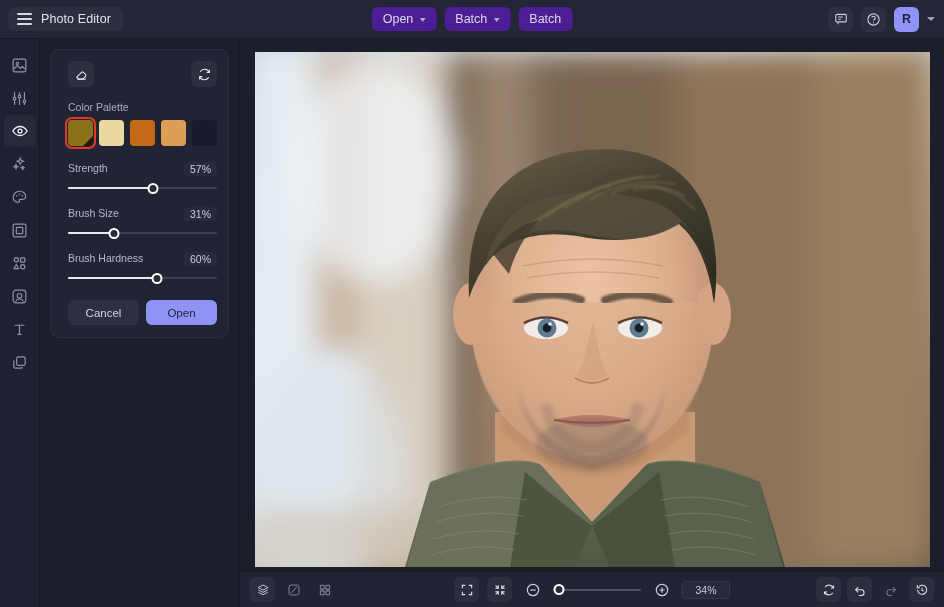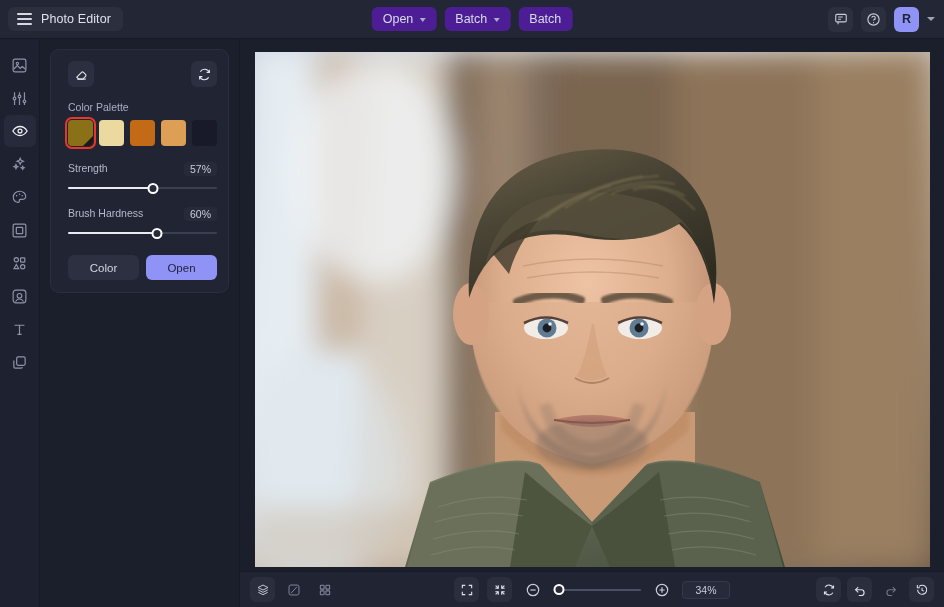--- a/index.html
+++ b/index.html
@@ -315,35 +315,46 @@
             <span class="sl-name">Strength</span>
             <span class="sl-val">57%</span>
           </div>
           <div class="track">
             <span class="bg"></span>
             <span class="fill" id="fill0" style="width: 57%;"></span>
             <span class="thumb" id="thumb0" style="left: 57%;"></span>
           </div>
         </div>
 
+        <div class="slider-row">
+          <div class="slider-top">
+            <span class="sl-name">Brush Size</span>
+            <span class="sl-val">31%</span>
+          </div>
+          <div class="track">
+            <span class="bg"></span>
+            <span class="fill" id="fill1" style="width: 31%;"></span>
+            <span class="thumb" id="thumb1" style="left: 31%;"></span>
+          </div>
+        </div>
 
         <div class="slider-row">
           <div class="slider-top">
             <span class="sl-name">Brush Hardness</span>
             <span class="sl-val">60%</span>
           </div>
           <div class="track">
             <span class="bg"></span>
             <span class="fill" id="fill2" style="width: 60%;"></span>
             <span class="thumb" id="thumb2" style="left: 60%;"></span>
           </div>
         </div>
 
         <div class="btn-row">
-          <button class="btn cancel">Color</button>
+          <button class="btn cancel">Cancel</button>
           <button class="btn apply">Open</button>
         </div>
       </div>
     </div>
 
     <div class="canvascol">
       <div class="stage">
         <div class="photo-frame">
           <svg class="photo" viewBox="0 0 675 515" preserveAspectRatio="xMidYMid slice">
             <defs>

